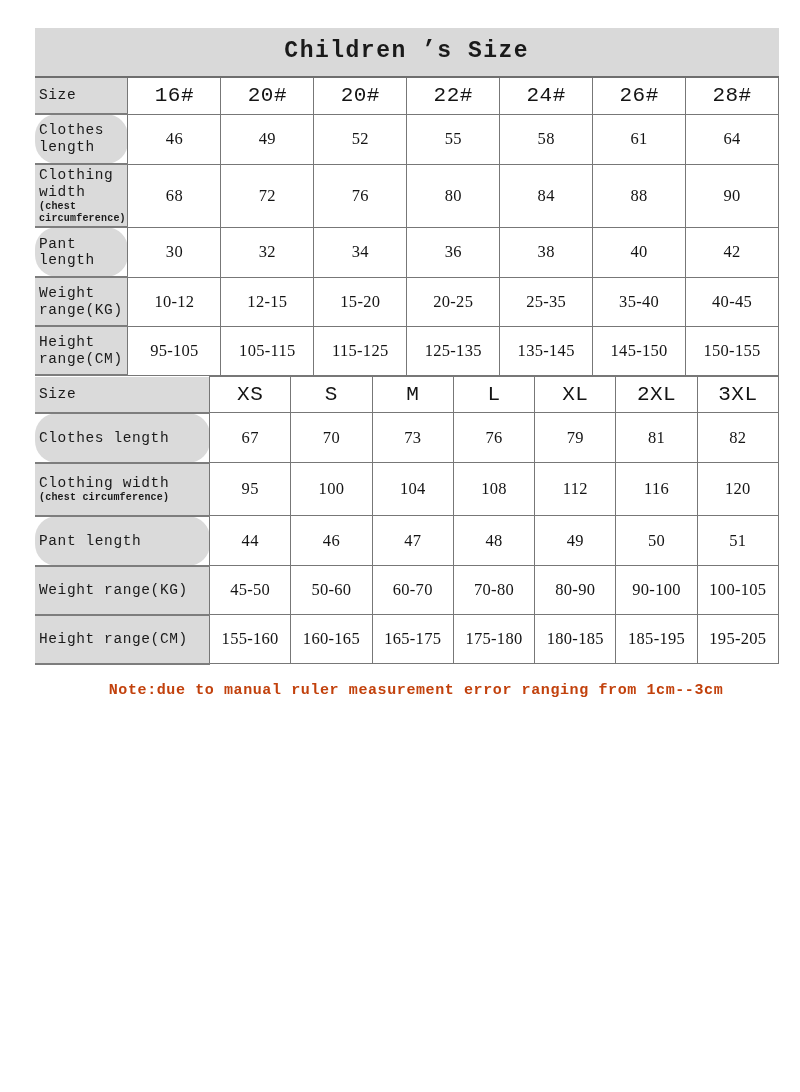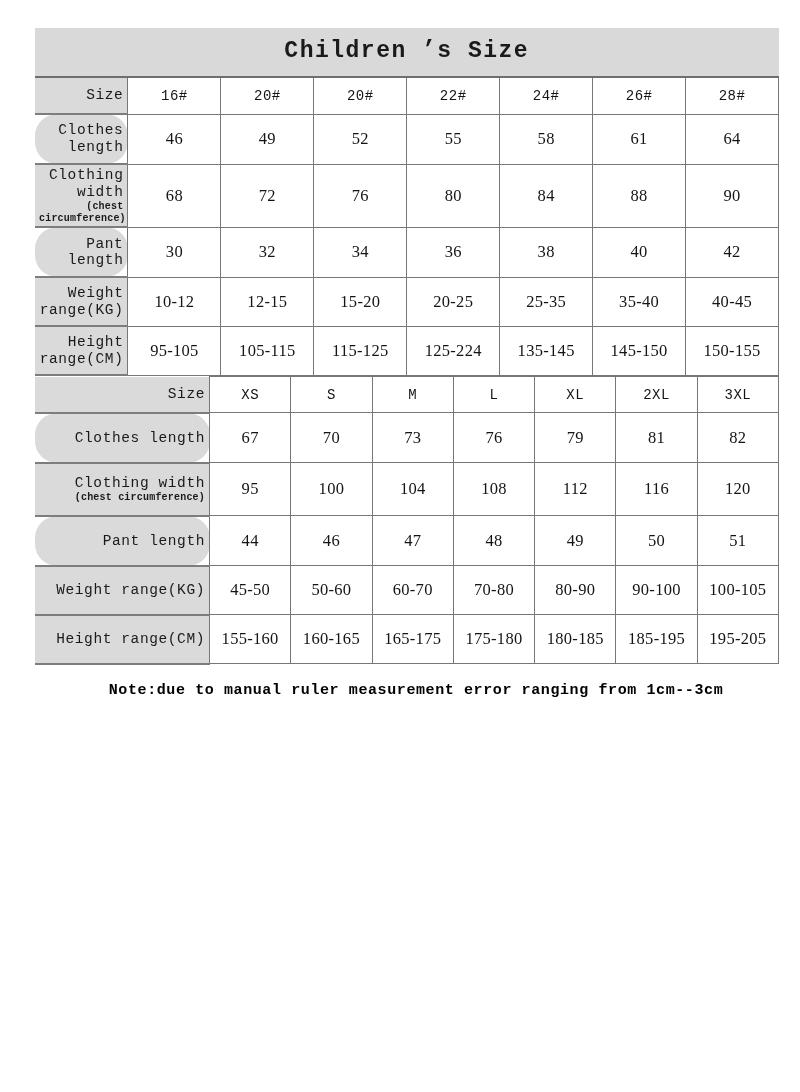--- a/index.html
+++ b/index.html
@@ -46,21 +46,21 @@
     color: #1a1a1a;
     height: 38px;
     padding: 4px 0 6px 0;
     border: none;
     border-bottom: 2px solid #6e6e6e;
   }
 
   
   .label-cell {
     background: #dadada;
-    text-align: right;
+    text-align: left;
     vertical-align: middle;
     font-family: "Liberation Mono", "DejaVu Sans Mono", monospace;
     font-size: 14.5px;
     letter-spacing: 0.6px;
     color: #1a1a1a;
     width: 166px;
     border: none;
     border-bottom: 2px solid #7d7d7d;
     padding: 2px 4px;
     line-height: 1.15;
@@ -81,33 +81,33 @@
     vertical-align: middle;
     font-family: "Liberation Serif", "DejaVu Serif", serif;
     font-size: 16.5px;
     color: #141414;
     border: 1px solid #777777;
     padding: 2px 1px;
     letter-spacing: 0.3px;
   }
   .data-cell.head {
     font-family: "Liberation Mono", "DejaVu Sans Mono", monospace;
-    font-size: 14px;
+    font-size: 21px;
     letter-spacing: 0.5px;
   }
 
   tr.r-size   .label-cell, tr.r-size   .data-cell { height: 31px; }
   tr.r-norm   .label-cell, tr.r-norm   .data-cell { height: 44px; border-radius: 22px; }
   tr.r-tall   .label-cell, tr.r-tall   .data-cell { height: 47px; }
   tr.r-range  .label-cell, tr.r-range  .data-cell { height: 43px; }
 
   .note {
     margin-top: 17px;
     text-align: center;
-    color: #000000;
+    color: #c2410c;
     font-family: "Liberation Mono", "DejaVu Sans Mono", monospace;
     font-size: 15px;
     font-weight: 700;
     letter-spacing: 0.6px;
     padding-left: 18px;
   }
 </style>
 </head>
 <body>
 
@@ -175,21 +175,21 @@
           <td class="data-cell">25-35</td>
           <td class="data-cell">35-40</td>
           <td class="data-cell">40-45</td>
         </tr>
 
         <tr class="r-range">
           <td class="label-cell">Height range(CM)</td>
           <td class="data-cell">95-105</td>
           <td class="data-cell">105-115</td>
           <td class="data-cell">115-125</td>
-          <td class="data-cell">125-224</td>
+          <td class="data-cell">125-135</td>
           <td class="data-cell">135-145</td>
           <td class="data-cell">145-150</td>
           <td class="data-cell">150-155</td>
         </tr>
       </tbody>
     </table>
 
     <table class="size-table">
       <tbody>
         <tr class="r-size">

